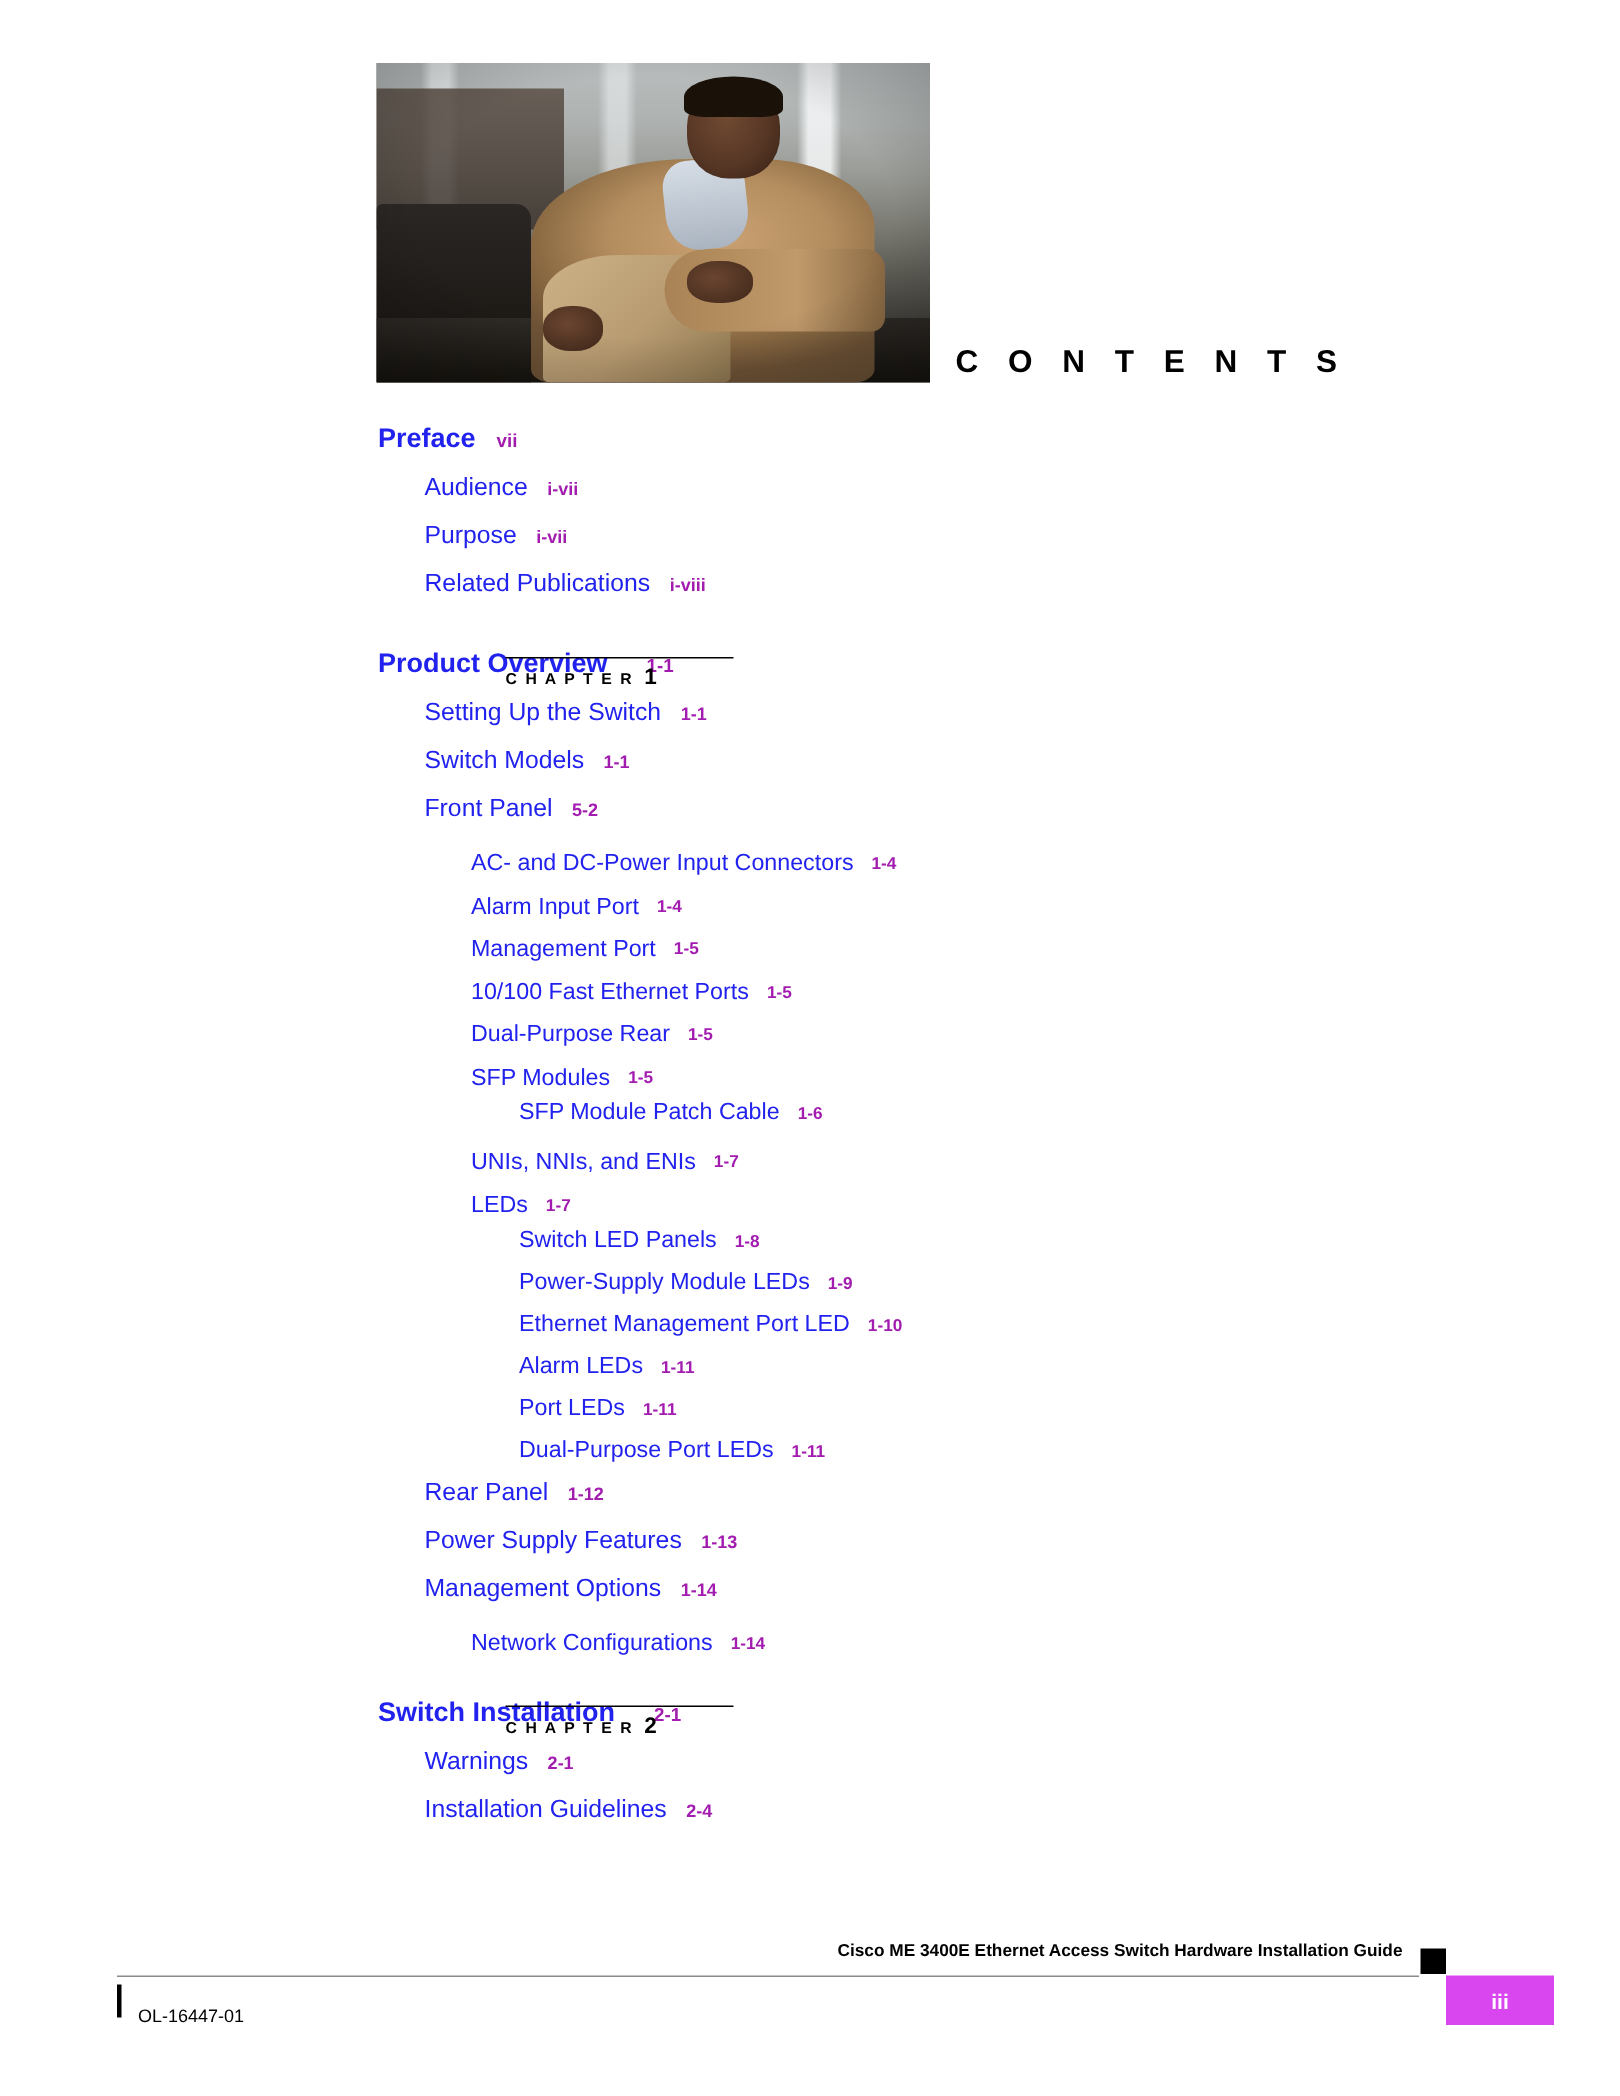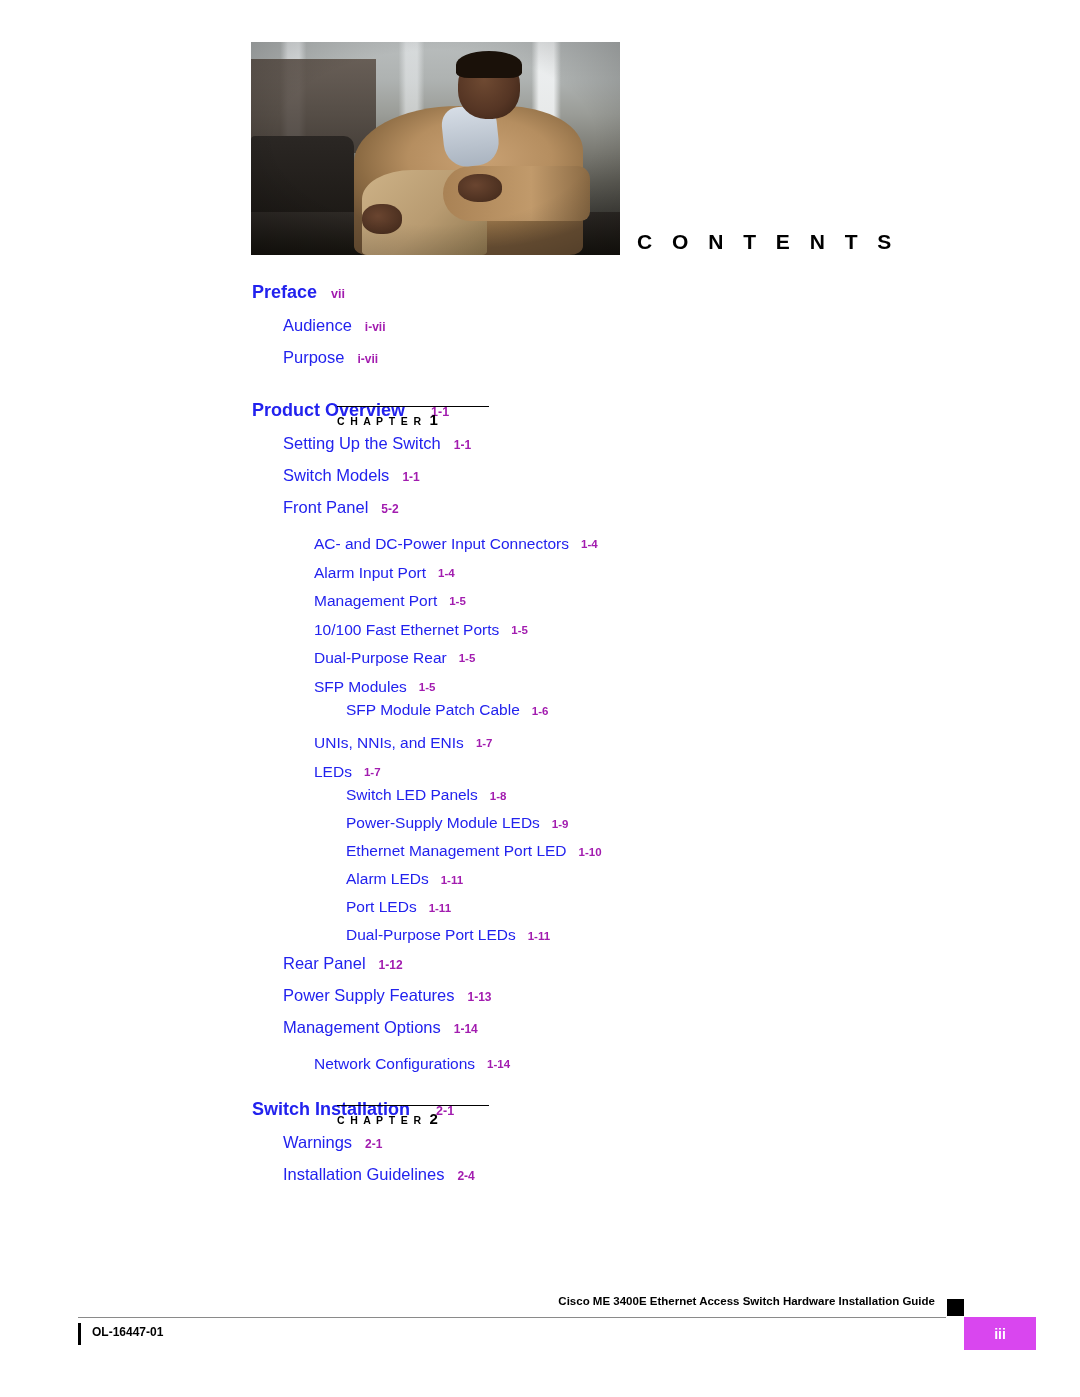--- a/index.html
+++ b/index.html
@@ -237,23 +237,23 @@
     position: absolute;
     left: 78px;
     top: 28px;
     width: 3px;
     height: 22px;
     background: #000;
   }
   #footer-docid {
     position: absolute;
     left: 92px;
-    top: 30px;
+    top: 42px;
     font-size: 12px;
-    font-weight: bold;
+    font-weight: normal;
     color: #000;
     white-space: nowrap;
   }
   #footer-page-box {
     position: absolute;
     right: 44px;
     top: 22px;
     width: 72px;
     height: 33px;
     background: #d946ef;
@@ -296,20 +296,24 @@
       <span class="entry-page">vii</span>
     </div>
     <div class="toc-row lvl-2">
       <span class="entry-title">Audience</span>
       <span class="entry-page">i-vii</span>
     </div>
     <div class="toc-row lvl-2">
       <span class="entry-title">Purpose</span>
       <span class="entry-page">i-vii</span>
     </div>
+    <div class="toc-row lvl-2">
+      <span class="entry-title">Related Publications</span>
+      <span class="entry-page">i-viii</span>
+    </div>
     <div class="toc-row lvl-1 gap-before-chapter">
       <div class="chapter-marker"><span class="chapter-word">C H A P T E R</span><span class="chapter-num">1</span></div>
       <span class="entry-title">Product Overview</span>
       <span class="entry-page">1-1</span>
     </div>
     <div class="toc-row lvl-2">
       <span class="entry-title">Setting Up the Switch</span>
       <span class="entry-page">1-1</span>
     </div>
     <div class="toc-row lvl-2">

